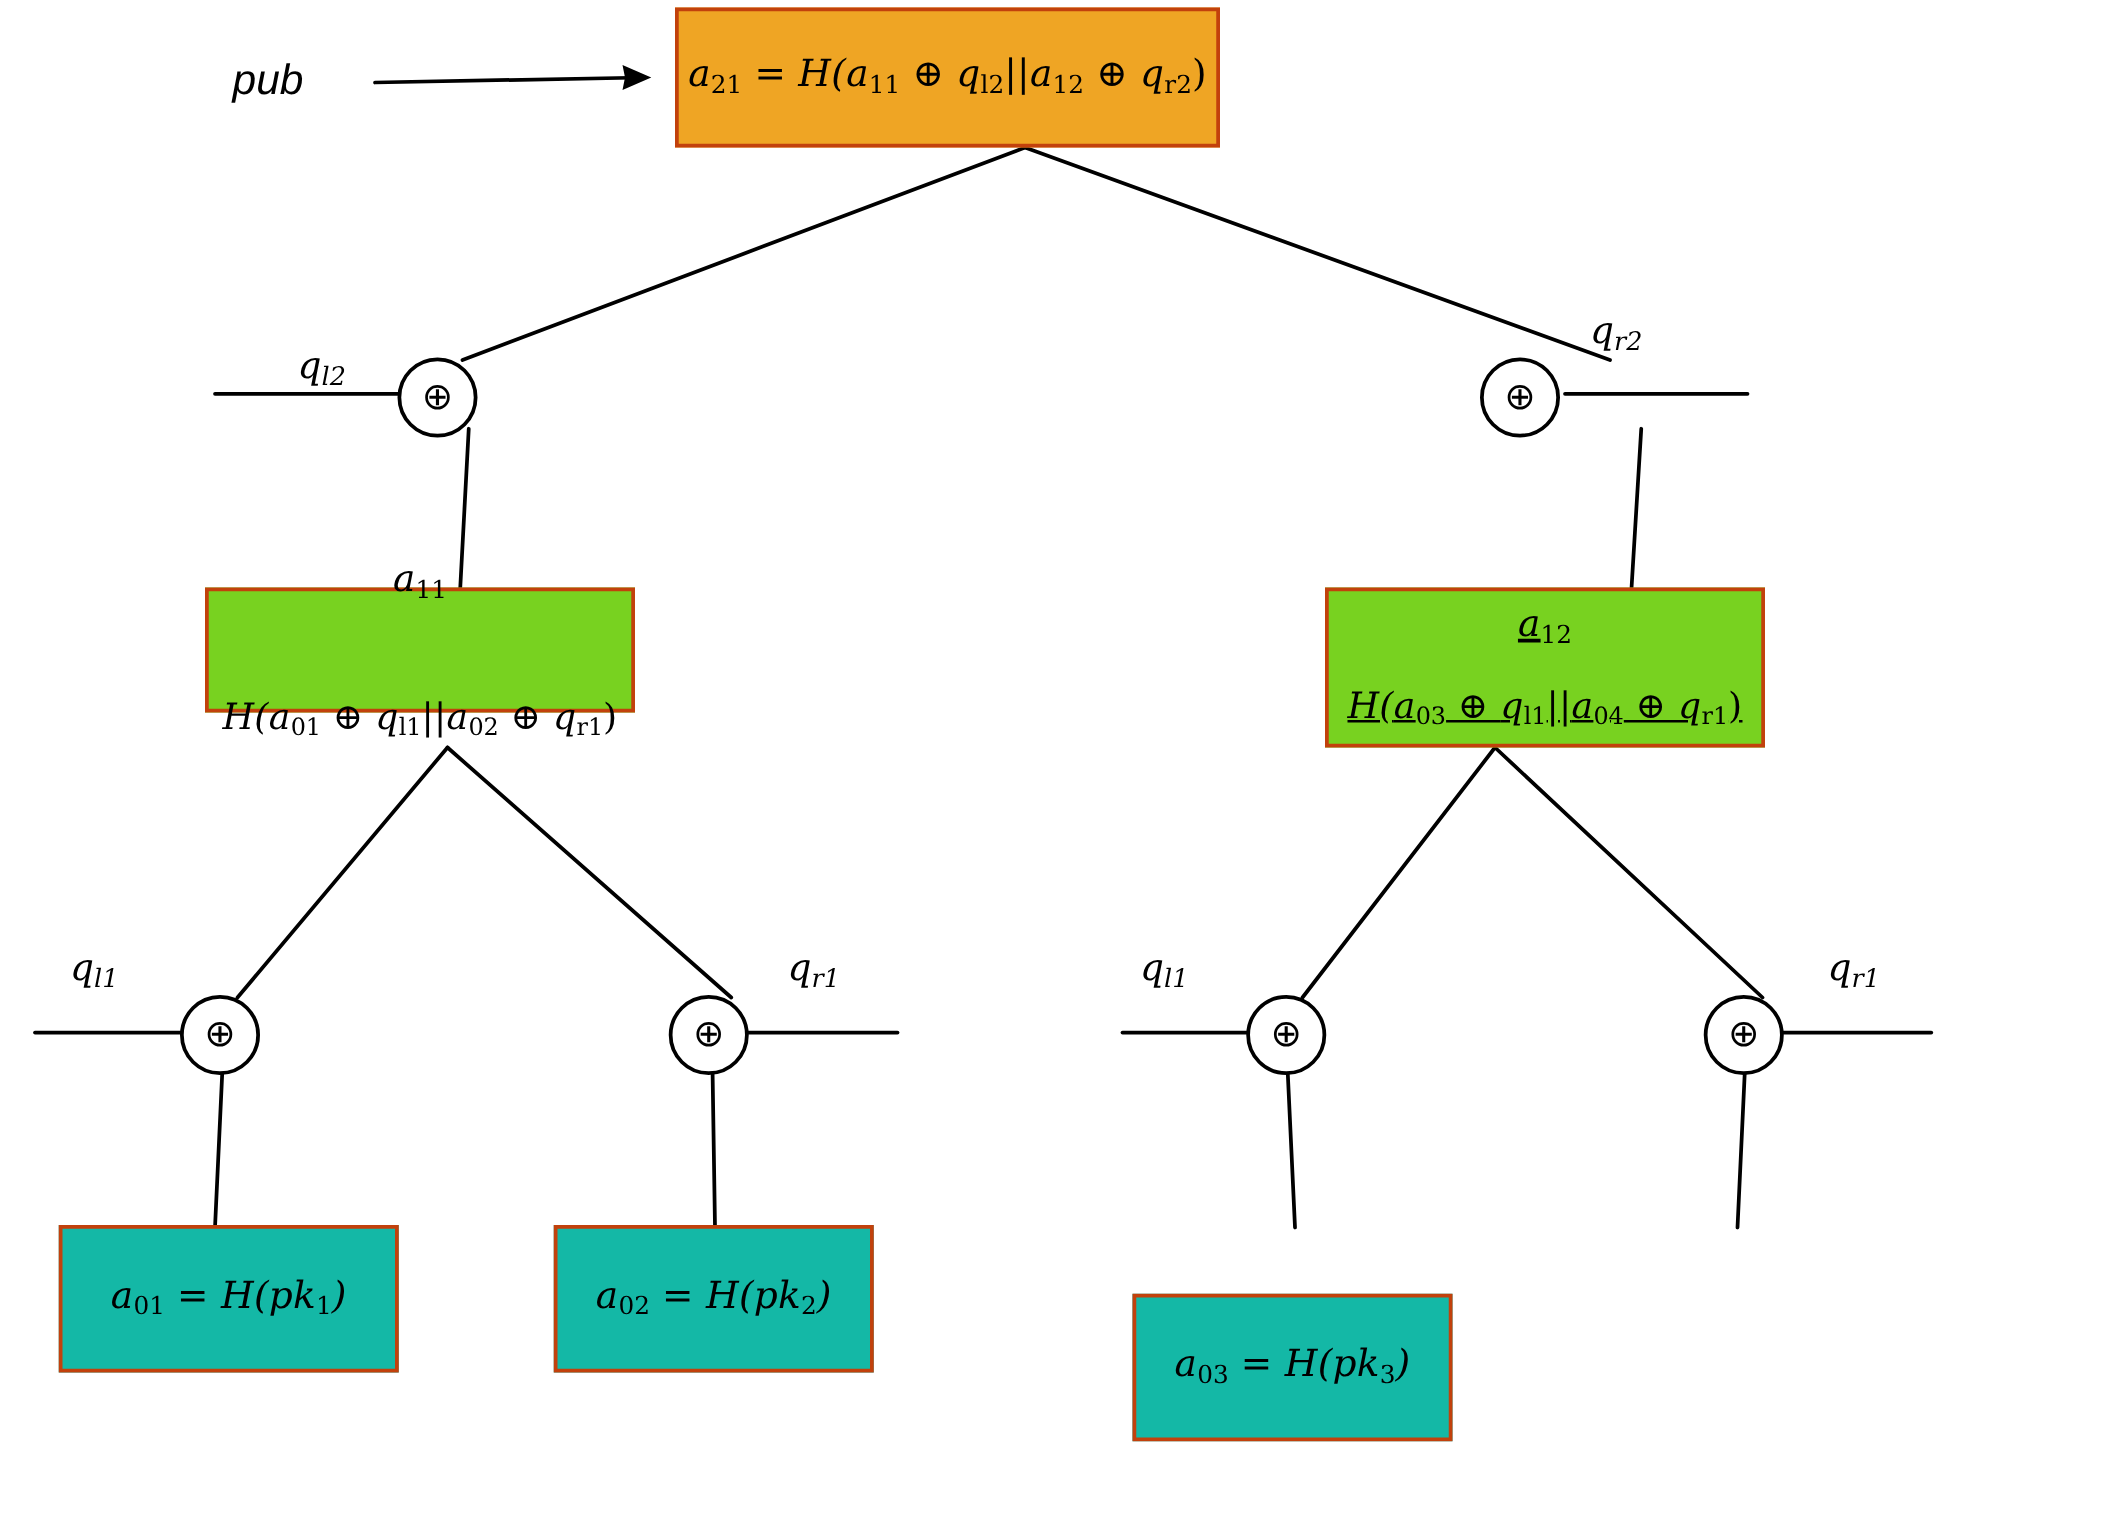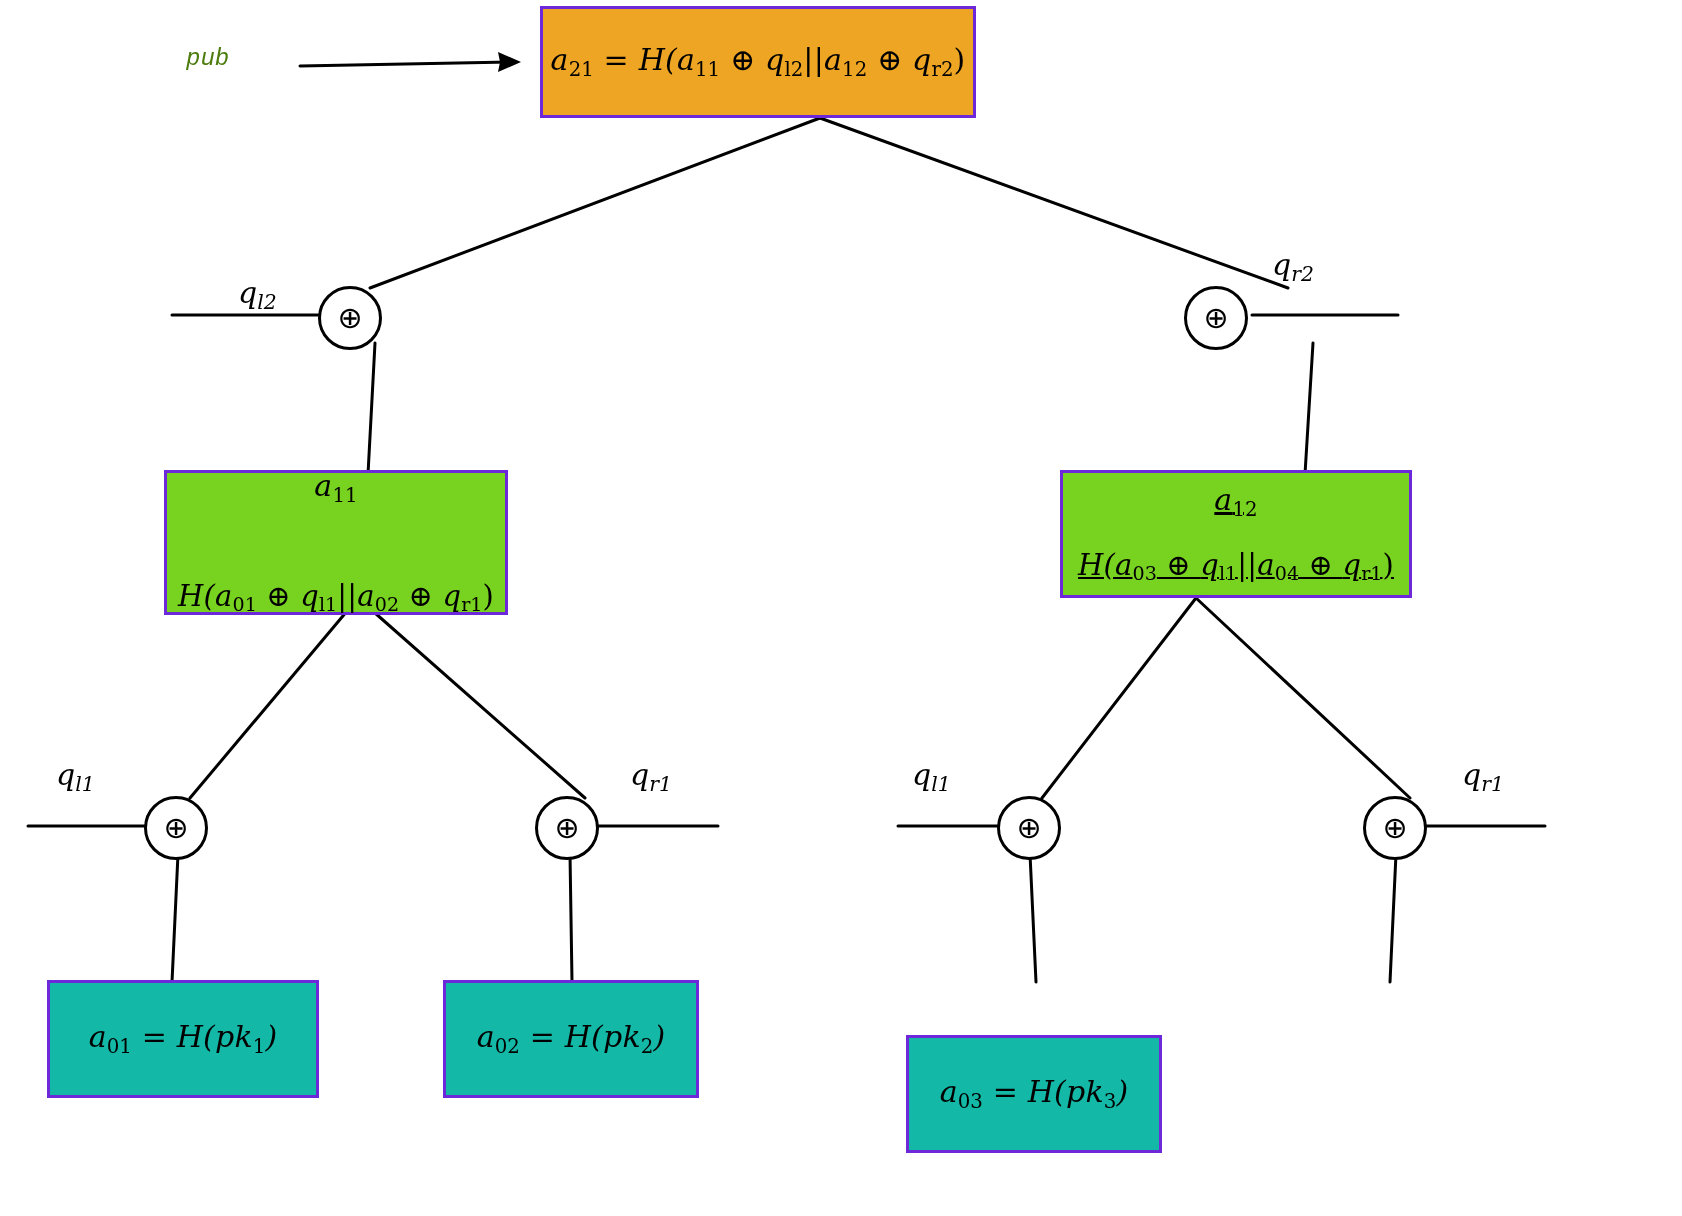--- a/index.html
+++ b/index.html
@@ -19,21 +19,21 @@
     position: absolute;
     left: 0;
     top: 0;
     width: 1682px;
     height: 1216px;
     pointer-events: none;
   }
   .node-box {
     position: absolute;
     box-sizing: border-box;
-    border: 3px solid #6d28d9;
+    border: 3px solid #c2410c;
     display: flex;
     flex-direction: column;
     align-items: center;
     justify-content: center;
     text-align: center;
     color: #000000;
   }
   .node-box.orange { background: #efa524; }
   .node-box.green  { background: #78d220; }
   .node-box.gray   { background: #14b8a6; }
@@ -87,24 +87,24 @@
     white-space: nowrap;
   }
   .q-label sub {
     font-style: italic;
     font-size: 0.68em;
     vertical-align: -0.28em;
   }
 
   .pub-label {
     position: absolute;
-    font-family: Liberation Mono, monospace;
-    font-style: italic;
-    font-size: 24px;
-    color: #4d7c0f;
+    font-family: Liberation Sans, sans-serif;
+    font-style: italic;
+    font-size: 34px;
+    color: #000000;
   }
 </style>
 </head>
 <body>
 
 <div id="canvas">
 
   <svg class="wires" viewBox="0 0 1682 1216">
     <g stroke="#000000" stroke-width="3" fill="none" stroke-linecap="round">
 
@@ -155,21 +155,21 @@
     <span>q</span><sub>l2</sub>
   </div>
 
   <div class="xor-node" style="left:1184px; top:286px;">
     <span class="xor-glyph">⊕</span>
   </div>
   <div class="q-label" style="left:1272px; top:247px;">
     <span>q</span><sub>r2</sub>
   </div>
 
-  <div class="node-box green" style="left:164px; top:470px; width:344px; height:145px;gap:45px;">
+  <div class="node-box green" style="left:164px; top:470px; width:344px; height:100px;gap:45px;">
     <div class="formula green-title">
       <span class="it">a</span><sub>11</sub>
     </div>
     <div class="formula green-formula">
       <span class="it">H(</span><span class="it">a</span><sub>01</sub><span class="up"> ⊕ </span><span class="it">q</span><sub class="it">l1</sub><span class="up">||</span><span class="it">a</span><sub>02</sub><span class="up"> ⊕ </span><span class="it">q</span><sub class="it">r1</sub><span class="up">)</span>
     </div>
   </div>
 
   <div class="node-box green" style="left:1060px; top:470px; width:352px; height:128px;text-decoration:underline;">
     <div class="formula green-title">

